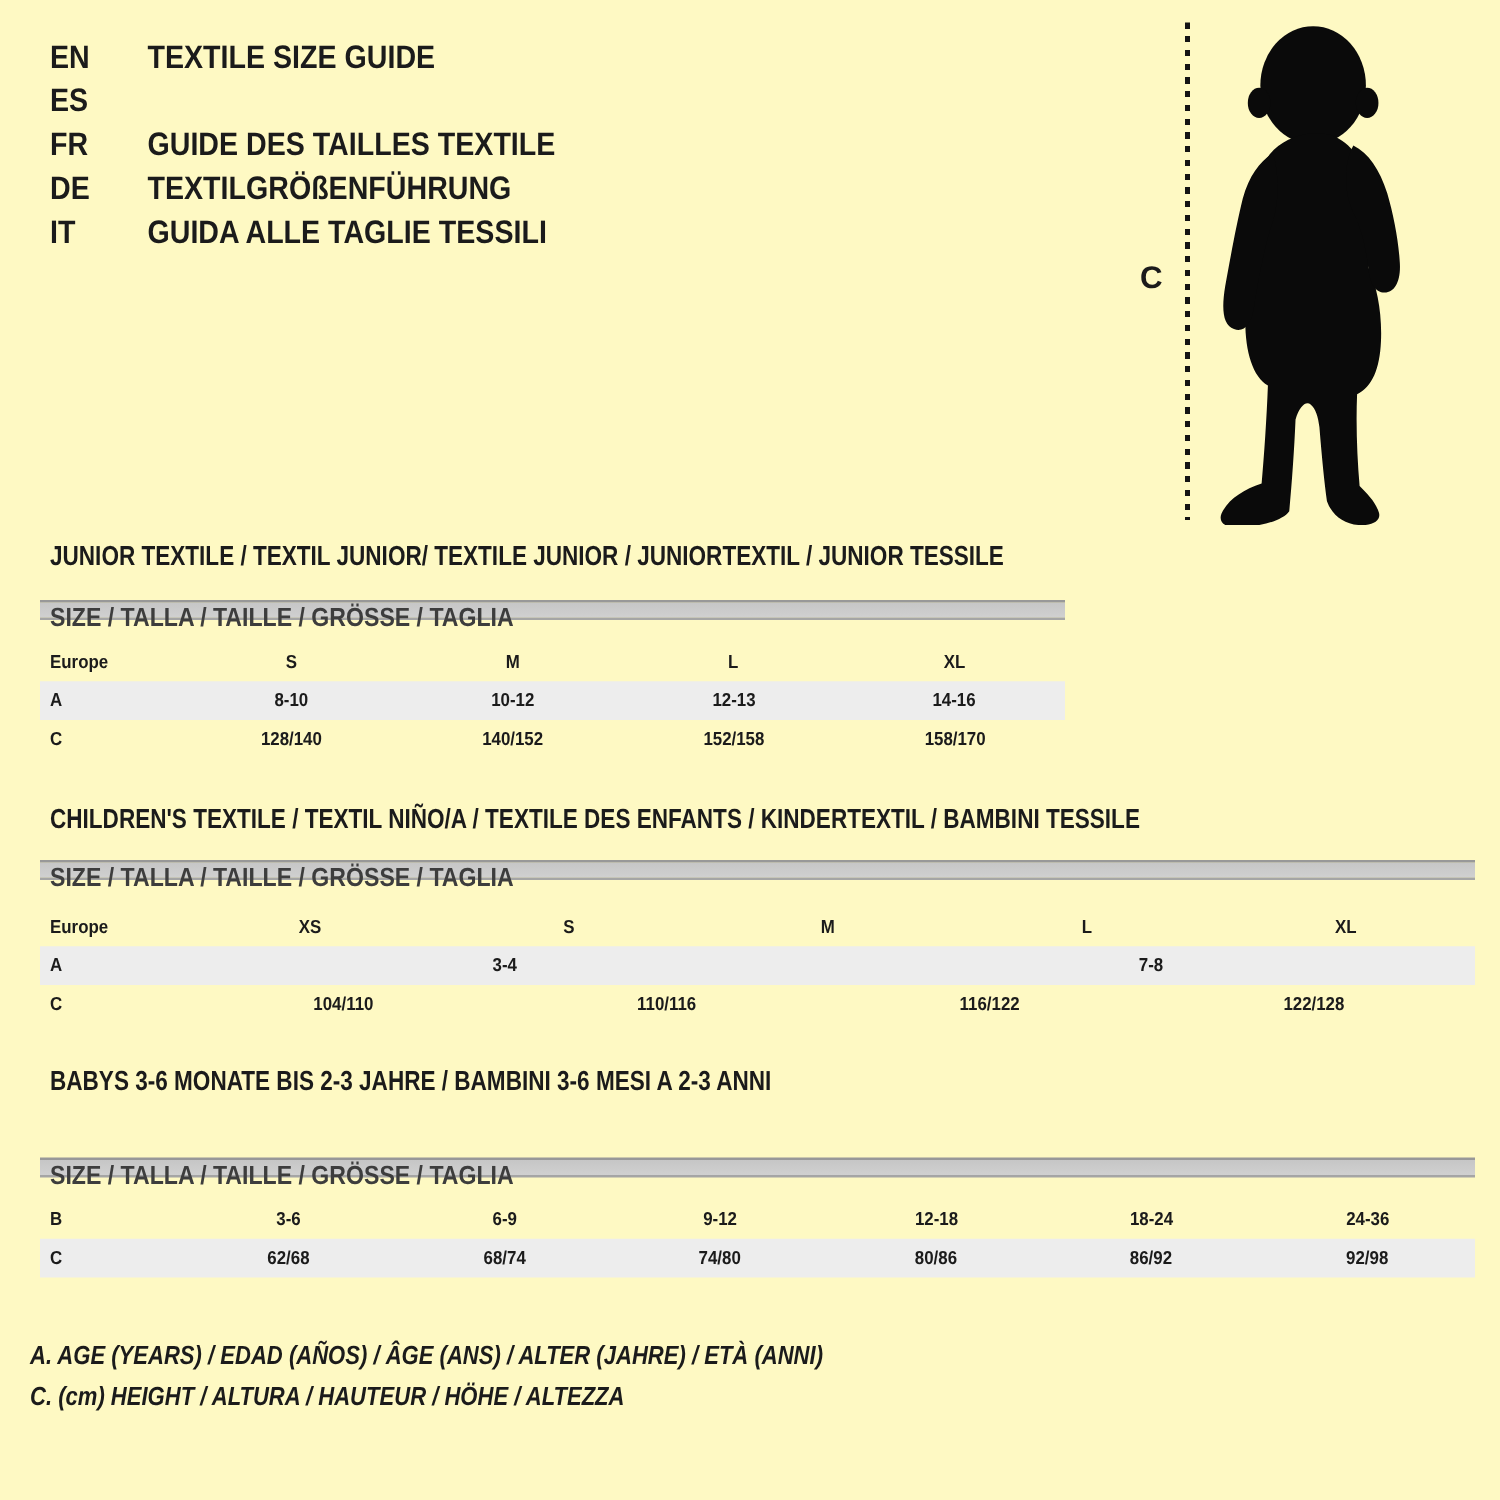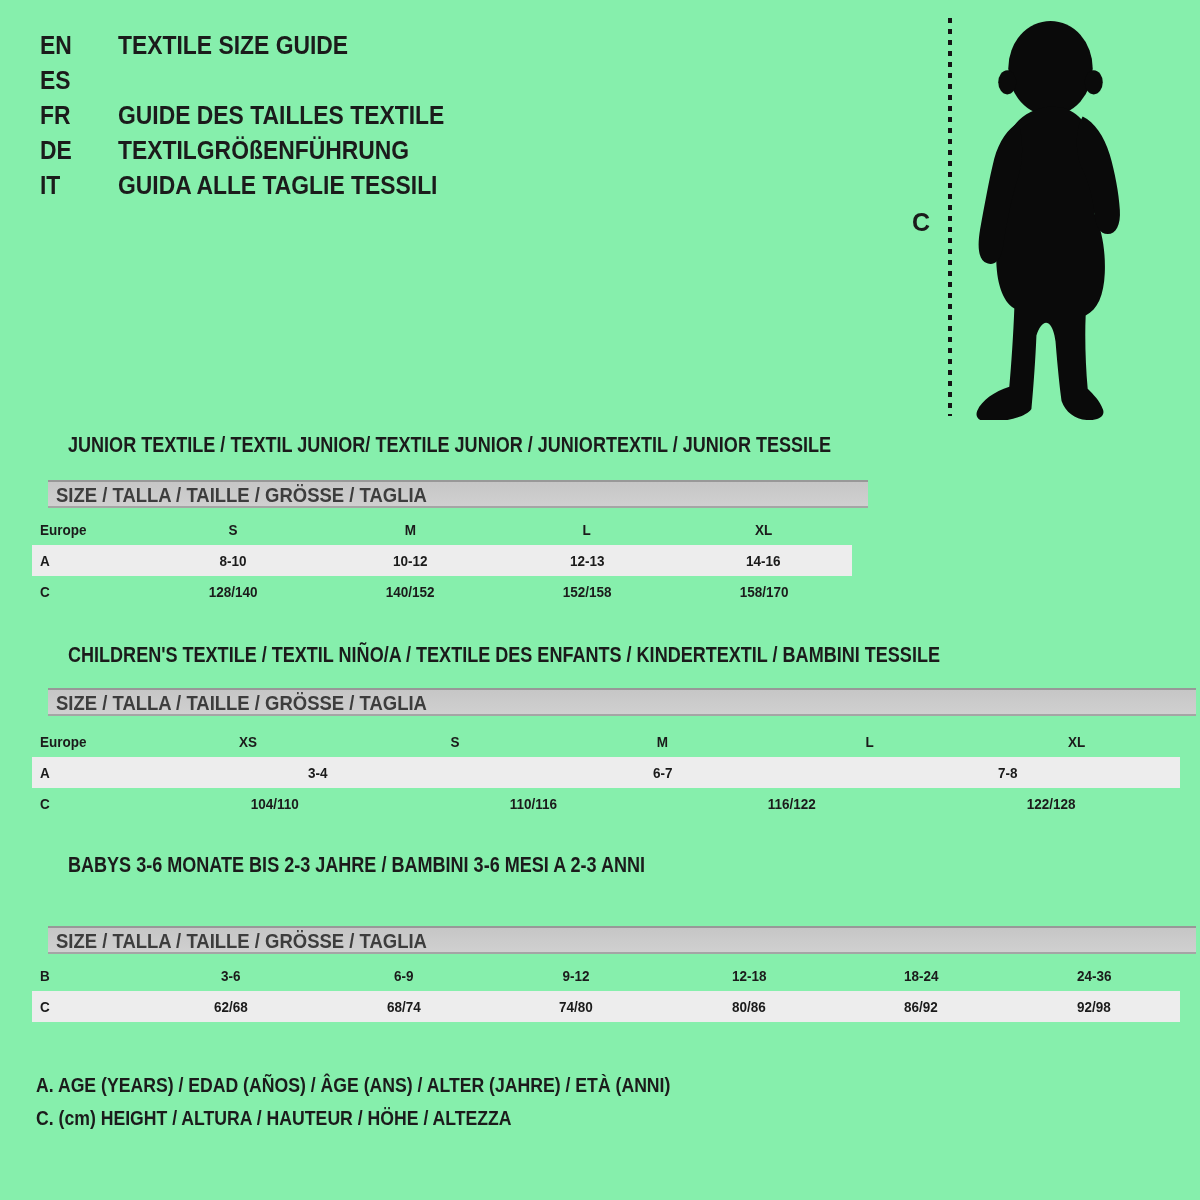--- a/index.html
+++ b/index.html
@@ -1,17 +1,17 @@
 <!DOCTYPE html>
 <html><head>
 <meta charset="utf-8">
 <style>
   html,body{margin:0;padding:0;background:#ffffff;}
   .page{
-    position:relative;width:1200px;height:1200px;background:#86efac;
+    position:relative;width:1200px;height:1200px;background:#fef9c3;
     font-family:"Liberation Sans",sans-serif;font-weight:700;color:#1b1b1b;
     overflow:hidden;
   }
   .tx{display:inline-block;white-space:nowrap;transform-origin:left center;}
 
   
   .lang-list{position:absolute;left:40px;top:28px;}
   .lang-row{display:flex;height:35px;line-height:35px;font-size:26px;}
   .lang-code{width:78px;}
   .lang-row .tx{transform:scaleX(0.88);}
@@ -22,46 +22,46 @@
     background:repeating-linear-gradient(to bottom,#141414 0 5px,transparent 5px 11px);
   }
   .measure-label{position:absolute;left:912px;top:208px;font-size:25px;}
   .toddler{position:absolute;left:962px;top:18px;}
 
   
   .sec{position:absolute;left:32px;}
   .sec0{top:432px;width:820px;}
   .sec1{top:642px;width:1148px;}
   .sec2{top:852px;width:1148px;}
-  .sec-titles{position:absolute;left:8px;top:0;margin-left:28px;}
+  .sec-titles{position:absolute;left:8px;top:0;}
   .sec-title-line{height:33px;line-height:26px;font-size:22px;}
   .sec-title-line .tx{transform:scaleX(0.82);}
   .size-bar{
-    position:absolute;left:0;width:100%;height:28px;line-height:26px;
+    position:absolute;left:0;width:100%;height:16px;line-height:26px;
     background:linear-gradient(#c6c6c6,#d0d0d0);
     border-top:2px solid #989898;border-bottom:2px solid #a5a5a5;
-    box-sizing:border-box;padding-left:8px;font-size:21px;color:#3d3d3d;margin-left:16px;
+    box-sizing:border-box;padding-left:8px;font-size:21px;color:#3d3d3d;
   }
   .size-bar .tx{transform:scaleX(0.88);}
   .sec0 .size-bar{top:48px;}
   .sec1 .size-bar{top:46px;}
   .sec2 .size-bar{top:74px;}
   .tbl{position:absolute;left:0;width:100%;}
   .sec0 .tbl{top:82px;}
   .sec1 .tbl{top:84px;}
   .sec2 .tbl{top:108px;}
   .trow{display:flex;height:31px;line-height:31px;font-size:15px;}
   .trow.shaded{background:#ededed;}
   .tcell.label{width:113px;box-sizing:border-box;padding-left:8px;text-align:left;}
   .tcell.val{flex:1;text-align:center;}
   .tcell .tx{transform:scaleX(0.9);}
   .tcell.val .tx{transform-origin:center center;}
 
   
-  .footnotes{position:absolute;left:36px;top:1068px;}
+  .footnotes{position:absolute;left:24px;top:1068px;font-style:italic;}
   .footnote{height:33px;line-height:33px;font-size:21px;}
   .footnote .tx{transform:scaleX(0.84);}
 </style>
 </head>
 <body>
 
 <div class="page">
 
   <div class="lang-list">
     <div class="lang-row">
@@ -147,21 +147,20 @@
           <div class="tcell label"><span class="tx">Europe</span></div>
           <div class="tcell val"><span class="tx">XS</span></div>
           <div class="tcell val"><span class="tx">S</span></div>
           <div class="tcell val"><span class="tx">M</span></div>
           <div class="tcell val"><span class="tx">L</span></div>
           <div class="tcell val"><span class="tx">XL</span></div>
         </div>
         <div class="trow shaded">
           <div class="tcell label"><span class="tx">A</span></div>
           <div class="tcell val"><span class="tx">3-4</span></div>
-          <div class="tcell val"><span class="tx">6-7</span></div>
           <div class="tcell val"><span class="tx">7-8</span></div>
         </div>
         <div class="trow">
           <div class="tcell label"><span class="tx">C</span></div>
           <div class="tcell val"><span class="tx">104/110</span></div>
           <div class="tcell val"><span class="tx">110/116</span></div>
           <div class="tcell val"><span class="tx">116/122</span></div>
           <div class="tcell val"><span class="tx">122/128</span></div>
         </div>
       </div>

